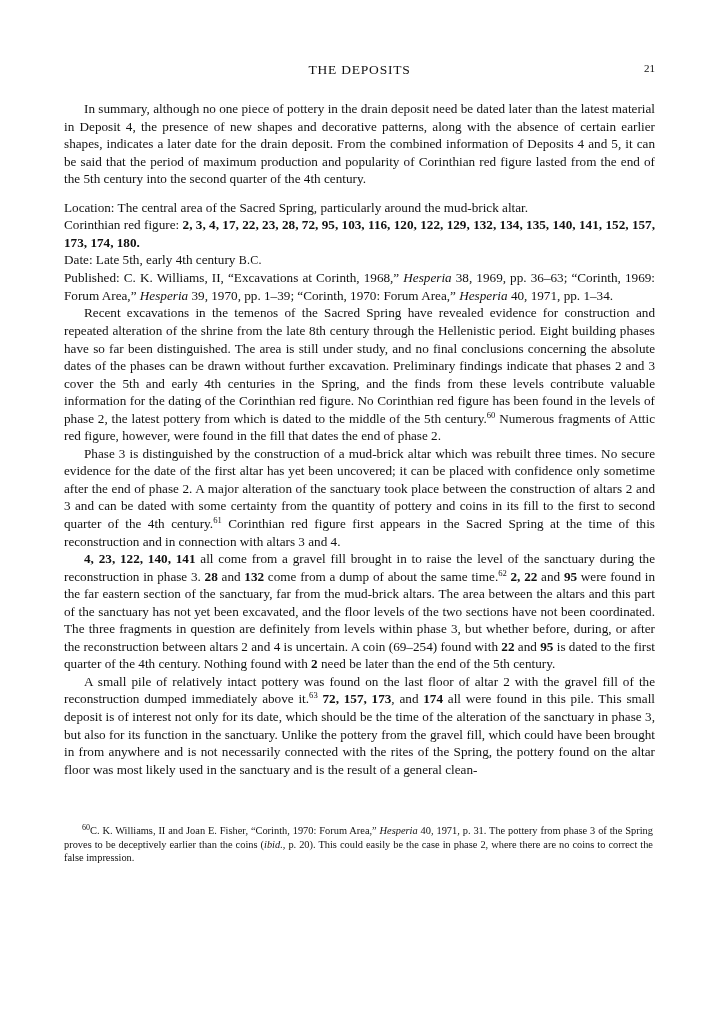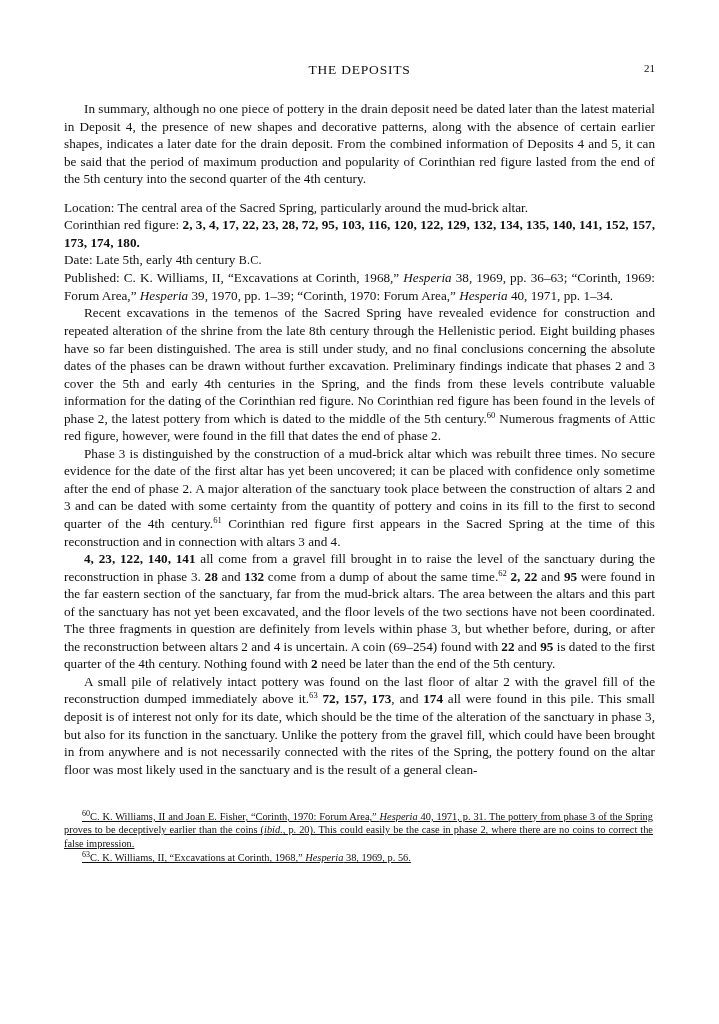--- a/index.html
+++ b/index.html
@@ -66,21 +66,20 @@
     line-height: 0;
   }
   .notes {
     position: absolute;
     left: 64px;
     right: 66px;
     bottom: 66px;
     font-size: 10.4px;
     line-height: 1.3;
     text-align: justify;
-    text-decoration: underline;
   }
   .notes p {
     margin: 0 0 1px 0;
   }
   .notes p.n {
     text-indent: 18px;
   }
   .notes sup {
     font-size: 8px;
   }
@@ -115,16 +114,15 @@
     <p class="indent"><span>Phase 3 is distinguished by the construction of a mud-brick altar which was rebuilt three times. No secure evidence for the date of the first altar has yet been uncovered; it can be placed with confidence only sometime after the end of phase 2. A major alteration of the sanctuary took place between the construction of altars 2 and 3 and can be dated with some certainty from the quantity of pottery and coins in its fill to the first to second quarter of the 4th century.</span><sup>61</sup><span> Corinthian red figure first appears in the Sacred Spring at the time of this reconstruction and in connection with altars 3 and 4.</span></p>
 
     <p class="indent"><span class="bf">4, 23, 122, 140, 141</span><span> all come from a gravel fill brought in to raise the level of the sanctuary during the reconstruction in phase 3. </span><span class="bf">28</span><span> and </span><span class="bf">132</span><span> come from a dump of about the same time.</span><sup>62</sup><span class="bf"> 2, 22</span><span> and </span><span class="bf">95</span><span> were found in the far eastern section of the sanctuary, far from the mud-brick altars. The area between the altars and this part of the sanctuary has not yet been excavated, and the floor levels of the two sections have not been coordinated. The three fragments in question are definitely from levels within phase 3, but whether before, during, or after the reconstruction between altars 2 and 4 is uncertain. A coin (69–254) found with </span><span class="bf">22</span><span> and </span><span class="bf">95</span><span> is dated to the first quarter of the 4th century. Nothing found with </span><span class="bf">2</span><span> need be later than the end of the 5th century.</span></p>
 
     <p class="indent"><span>A small pile of relatively intact pottery was found on the last floor of altar 2 with the gravel fill of the reconstruction dumped immediately above it.</span><sup>63</sup><span class="bf"> 72, 157, 173</span><span>, and </span><span class="bf">174</span><span> all were found in this pile. This small deposit is of interest not only for its date, which should be the time of the alteration of the sanctuary in phase 3, but also for its function in the sanctuary. Unlike the pottery from the gravel fill, which could have been brought in from anywhere and is not necessarily connected with the rites of the Spring, the pottery found on the altar floor was most likely used in the sanctuary and is the result of a general clean-</span></p>
 
   </div>
 
   <div class="notes">
     <p class="n"><sup>60</sup><span>C. K. Williams, II and Joan E. Fisher, “Corinth, 1970: Forum Area,” </span><span class="it">Hesperia</span><span> 40, 1971, p. 31. The pottery from phase 3 of the Spring proves to be deceptively earlier than the coins (</span><span class="it">ibid.</span><span>, p. 20). This could easily be the case in phase 2, where there are no coins to correct the false impression.</span></p>
-    <p class="n"><sup>63</sup><span>C. K. Williams, II, “Excavations at Corinth, 1968,” </span><span class="it">Hesperia</span><span> 38, 1969, p. 56.</span></p>
   </div>
 
 </div>
 
 </body></html>

